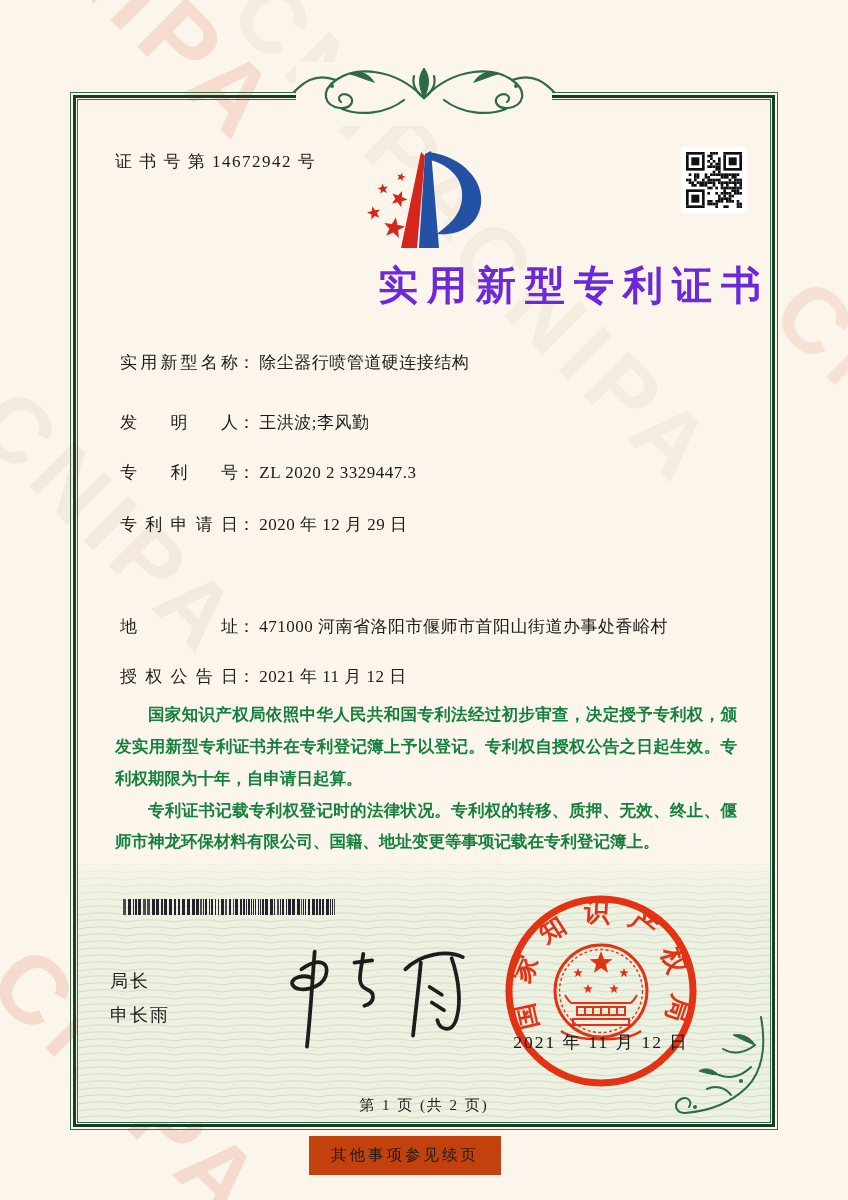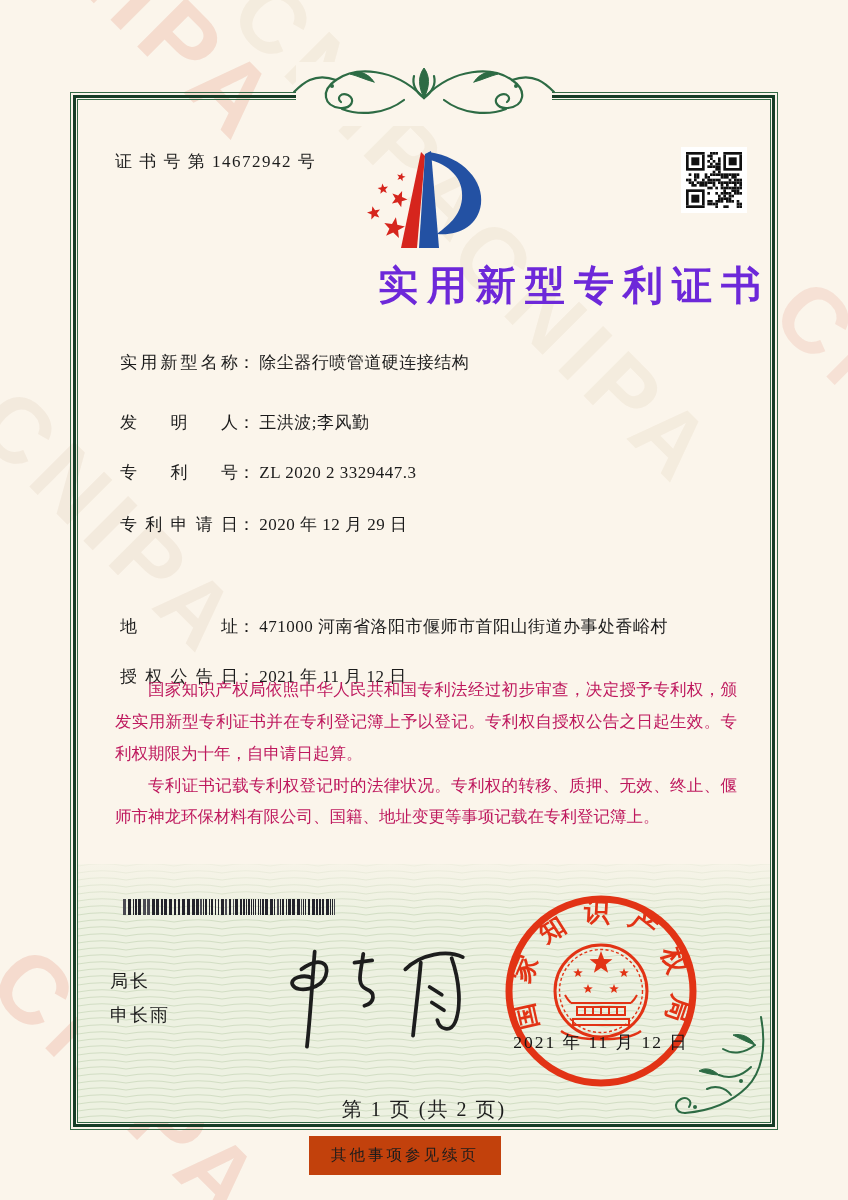--- a/index.html
+++ b/index.html
@@ -32,32 +32,32 @@
   .qr{position:absolute; left:603px; top:47px; width:66px; height:66px;}
   .logo{position:absolute; left:276px; top:37px; width:140px; height:116px;}
   .title{position:absolute; left:0; right:0; top:158px; text-align:right;
          font-size:40px; font-weight:bold; letter-spacing:9px; color:#6d28d9;}
   .field-row{position:absolute; left:42px; right:30px; font-size:17px; line-height:24px;}
   .flabel{display:inline-block; width:118px; text-align:justify; text-align-last:justify;
           vertical-align:top;}
   .fcolon{vertical-align:top;}
   .fvalue{vertical-align:top; letter-spacing:0.5px;}
   .grant-no-group{position:absolute; left:370px; top:0; white-space:nowrap;}
-  .body-text{position:absolute; left:37px; width:622px; top:574px;
-             font-size:16.5px; line-height:1.93; text-align:justify; color:#be185d;}
+  .body-text{position:absolute; left:37px; width:622px; top:599px;
+             font-size:16.5px; line-height:1.93; text-align:justify; color:#15803d;font-weight:bold;}
   .body-text p{margin:0; text-indent:2em;}
   .barcode{position:absolute; left:45px; top:799px; width:214px; height:16px;}
   .signer{position:absolute; left:32px; font-size:18px; letter-spacing:2px;}
   .signer.t1{top:869px;} .signer.t2{top:903px;}
   .signature{position:absolute; left:178px; top:845px; width:250px; height:105px;}
   .seal{position:absolute; left:423px; top:791px; width:200px; height:200px; z-index:3;}
   .seal-date{position:absolute; left:413px; top:930px; width:220px; text-align:center;
              font-size:17.5px; letter-spacing:2px; color:#161616; z-index:4;}
   .page-num{position:absolute; left:0; right:0; top:996px; text-align:center;
-            font-size:20px; letter-spacing:2px;}
+            font-size:15px; letter-spacing:2px;}
   .cont-box{position:absolute; left:405px; top:1136px; transform:translateX(-50%);
             background:#c2410c; padding:9px 22px; font-size:15.5px; letter-spacing:3px;
             white-space:nowrap; z-index:6;}
 </style>
 </head>
 <body>
 
 <div class="page">
 
   <span class="wm" style="left:-38px; top:-58px; font-size:100px; color:rgba(222,130,105,0.22);">CNIPA</span>

